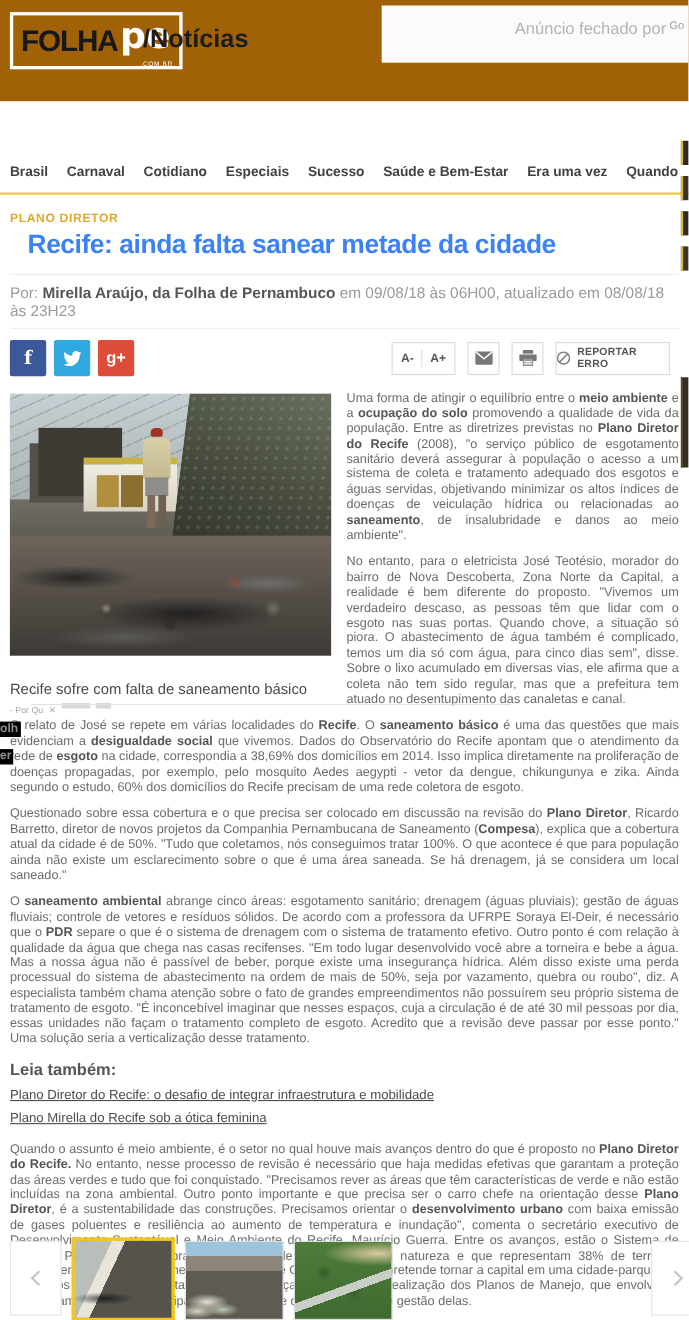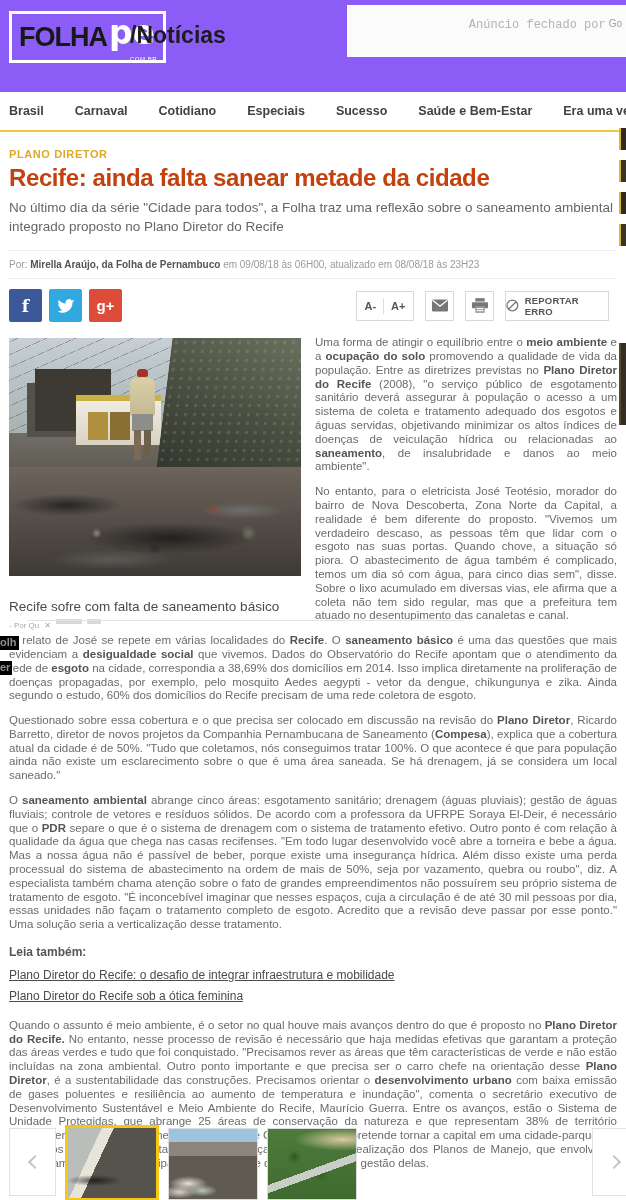--- a/index.html
+++ b/index.html
@@ -4,54 +4,54 @@
 <style>
   html,body{margin:0;padding:0;}
   body{
     width:626px;height:1200px;position:relative;overflow:hidden;
     background:#fff;font-family:"Liberation Sans","DejaVu Sans",sans-serif;
     -webkit-font-smoothing:antialiased;
   }
   *{box-sizing:border-box;}
 
   
-  .header{position:relative;height:92px;background:#8b5cf6;}
+  .header{position:relative;height:92px;background:#a16207;}
   .logo{position:absolute;left:9px;top:11px;display:flex;align-items:center;
         border:3px solid #fff;height:52px;padding:0 8px 0 7px;cursor:pointer;}
   .logo-folha{font-size:27px;font-weight:900;letter-spacing:-1px;color:#181818;line-height:1;}
   .logo-pe{font-size:33px;font-weight:700;color:#fff;line-height:0.8;margin-left:2px;margin-top:-8px;
            font-family:"DejaVu Sans",sans-serif;}
   .logo-combr{position:absolute;right:6px;bottom:-2px;font-size:6px;color:#fff;letter-spacing:.5px;}
   .section-name{position:absolute;left:130px;top:22px;font-size:23px;font-weight:700;color:#1c1c1c;}
   .header-ad{position:absolute;right:0;top:5px;width:279px;height:52px;background:#fbfbfb;
              display:flex;align-items:flex-start;justify-content:flex-end;padding:13px 4px 0 0;cursor:pointer;}
-  .header-ad .ad-txt{font-size:12px;color:#b3b3b3;font-family:Liberation Mono, monospace;}
+  .header-ad .ad-txt{font-size:15px;color:#b3b3b3;}
   .header-ad .ad-go{font-size:10px;color:#9aa0a6;font-weight:500;margin-left:3px;}
 
   
   .nav{height:40px;border-bottom:2px solid #F1C63B;display:flex;align-items:center;
-       padding:0 9px;gap:31px;background:#fff;}
+       padding:0 9px;gap:17px;background:#fff;margin-top:45px;}
   .nav-item{font-size:12.5px;font-weight:700;color:#424242;white-space:nowrap;cursor:pointer;}
 
   
   .edge-strip{position:absolute;right:0;top:128px;width:7px;z-index:5;}
   .edge-block{width:7px;background:#2e2a20;border-left:2px solid #d8b92f;}
   .eb1{height:22px;}
   .eb2{height:22px;margin-top:10px;background:#3a3328;}
   .eb3{height:22px;margin-top:10px;}
   .eb4{height:22px;margin-top:10px;background:#3a3328;}
   .eb5{height:82px;margin-top:97px;background:#332d24;border-left:2px solid #55482c;}
 
   
   .main{padding:0 9px;}
   .category{margin-top:16px;font-size:11px;font-weight:700;letter-spacing:.6px;color:#DFA826;}
-  .title{margin:5px 0 8px;font-size:24px;font-weight:700;letter-spacing:-.4px;color:#c2410c;line-height:1.1;}
+  .title{margin:5px 16px 8px;font-size:24px;font-weight:700;letter-spacing:-.4px;color:#3b82f6;line-height:1.1;}
   .subtitle{font-size:13.5px;color:#666;line-height:1.4;max-width:612px;}
   .byline{margin-top:13px;border-top:1px solid #ededed;border-bottom:1px solid #ededed;
-          padding:8px 0;font-size:10px;color:#9a9a9a;}
+          padding:8px 0;font-size:14px;color:#9a9a9a;}
   .byline b{color:#555;}
 
   
   .share-row{display:flex;align-items:center;margin:10px 0 14px;}
   .sbtn{width:33px;height:33px;border-radius:2px;margin-right:7px;display:flex;
         align-items:center;justify-content:center;cursor:pointer;}
   .sbtn.fb{background:#3B5998;}
   .sbtn.tw{background:#2FA9E0;}
   .sbtn.gp{background:#DD4B39;}
   .sbtn .glyph{color:#fff;font-weight:700;font-size:17px;font-family:"DejaVu Serif",serif;}
@@ -114,21 +114,21 @@
          font-size:8px;color:#a8a8a8;overflow:hidden;}
   .adbar .dash{width:26px;height:5px;background:#d8d8d8;border-radius:1px;}
   .adbar .dash.short{width:14px;}
   .glitch-line{position:absolute;left:19px;top:284px;width:436px;height:1px;background:#e2e2e2;}
   .glitch-frag{position:absolute;left:-9px;font-weight:700;color:#8f8f8f;font-size:11px;background:#000000;padding-right:2px;}
   .gf1{top:300px;} .gf2{top:325px;}
   .para{margin:0 0 11px;}
 
   
   .read-also{margin:14px 0 12px;text-align:left;}
-  .read-also-label{font-size:12px;font-weight:700;color:#555;margin-bottom:5px;}
+  .read-also-label{font-size:15px;font-weight:700;color:#555;margin-bottom:5px;}
   .read-link{display:block;font-size:12px;font-weight:400;color:#4c4c4c;text-decoration:underline;
              line-height:1.75;cursor:pointer;}
 
   
   .gallery{position:absolute;left:9px;top:1128px;width:617px;display:flex;align-items:flex-start;}
   .g-arrow{width:47px;height:68px;border:1px solid #e2e2e2;background:#fff;display:flex;
            align-items:center;justify-content:center;cursor:pointer;flex:0 0 auto;}
   .chev{width:10px;height:10px;border-left:2px solid #c4c4c4;border-bottom:2px solid #c4c4c4;}
   .chev.left{transform:rotate(45deg);margin-left:4px;}
   .chev.right{transform:rotate(225deg);margin-right:4px;}
@@ -183,21 +183,20 @@
   <div class="edge-block eb1"></div>
   <div class="edge-block eb2"></div>
   <div class="edge-block eb3"></div>
   <div class="edge-block eb4"></div>
   <div class="edge-block eb5"></div>
 </div>
 
 <div class="main">
   <div class="category">PLANO DIRETOR</div>
   <h1 class="title">Recife: ainda falta sanear metade da cidade</h1>
-  <div class="subtitle">No último dia da série "Cidade para todos", a Folha traz uma reflexão sobre o saneamento ambiental integrado proposto no Plano Diretor do Recife</div>
 
   <div class="byline">
     <span>Por: </span><b>Mirella Araújo, da Folha de Pernambuco</b><span> em 09/08/18 às 06H00, atualizado em 08/08/18 às 23H23</span>
   </div>
 
   <div class="share-row">
     <div class="sbtn fb">
       <span class="glyph">f</span>
     </div>
     <div class="sbtn tw">
@@ -275,21 +274,21 @@
         <p class="para"><span>Uma forma de atingir o equilíbrio entre o </span><strong>meio ambiente</strong><span> e a </span><strong>ocupação do solo</strong><span> promovendo a qualidade de vida da população. Entre as diretrizes previstas no </span><strong>Plano Diretor do Recife</strong><span> (2008), "o serviço público de esgotamento sanitário deverá assegurar à população o acesso a um sistema de coleta e tratamento adequado dos esgotos e águas servidas, objetivando minimizar os altos índices de doenças de veiculação hídrica ou relacionadas ao </span><strong>saneamento</strong><span>, de insalubridade e danos ao meio ambiente".</span></p>
         <p class="para"><span>No entanto, para o eletricista José Teotésio, morador do bairro de Nova Descoberta, Zona Norte da Capital, a realidade é bem diferente do proposto. "Vivemos um verdadeiro descaso, as pessoas têm que lidar com o esgoto nas suas portas. Quando chove, a situação só piora. O abastecimento de água também é complicado, temos um dia só com água, para cinco dias sem", disse. Sobre o lixo acumulado em diversas vias, ele afirma que a coleta não tem sido regular, mas que a prefeitura tem atuado no desentupimento das canaletas e canal.</span></p>
         <p class="para"><span>O relato de José se repete em várias localidades do </span><strong>Recife</strong><span>. O </span><strong>saneamento básico</strong><span> é uma das questões que mais evidenciam a </span><strong>desigualdade social</strong><span> que vivemos. Dados do Observatório do Recife apontam que o atendimento da rede de </span><strong>esgoto</strong><span> na cidade, correspondia a 38,69% dos domicílios em 2014. Isso implica diretamente na proliferação de doenças propagadas, por exemplo, pelo mosquito Aedes aegypti - vetor da dengue, chikungunya e zika. Ainda segundo o estudo, 60% dos domicílios do Recife precisam de uma rede coletora de esgoto.</span></p>
         <p class="para"><span>Questionado sobre essa cobertura e o que precisa ser colocado em discussão na revisão do </span><strong>Plano Diretor</strong><span>, Ricardo Barretto, diretor de novos projetos da Companhia Pernambucana de Saneamento (</span><strong>Compesa</strong><span>), explica que a cobertura atual da cidade é de 50%. "Tudo que coletamos, nós conseguimos tratar 100%. O que acontece é que para população ainda não existe um esclarecimento sobre o que é uma área saneada. Se há drenagem, já se considera um local saneado."</span></p>
         <p class="para"><span>O </span><strong>saneamento ambiental</strong><span> abrange cinco áreas: esgotamento sanitário; drenagem (águas pluviais); gestão de águas fluviais; controle de vetores e resíduos sólidos. De acordo com a professora da UFRPE Soraya El-Deir, é necessário que o </span><strong>PDR</strong><span> separe o que é o sistema de drenagem com o sistema de tratamento efetivo. Outro ponto é com relação à qualidade da água que chega nas casas recifenses. "Em todo lugar desenvolvido você abre a torneira e bebe a água. Mas a nossa água não é passível de beber, porque existe uma insegurança hídrica. Além disso existe uma perda processual do sistema de abastecimento na ordem de mais de 50%, seja por vazamento, quebra ou roubo", diz. A especialista também chama atenção sobre o fato de grandes empreendimentos não possuírem seu próprio sistema de tratamento de esgoto. "É inconcebível imaginar que nesses espaços, cuja a circulação é de até 30 mil pessoas por dia, essas unidades não façam o tratamento completo de esgoto. Acredito que a revisão deve passar por esse ponto." Uma solução seria a verticalização desse tratamento.</span></p>
       </div>
 
     <div class="read-also">
       <div class="read-also-label">Leia também:</div>
       <a class="read-link">Plano Diretor do Recife: o desafio de integrar infraestrutura e mobilidade</a>
-      <a class="read-link">Plano Diretor do Recife sob a ótica feminina</a>
+      <a class="read-link">Plano Mirella do Recife sob a ótica feminina</a>
     </div>
 
     <div>
         <p class="para"><span>Quando o assunto é meio ambiente, é o setor no qual houve mais avanços dentro do que é proposto no </span><strong>Plano Diretor do Recife.</strong><span> No entanto, nesse processo de revisão é necessário que haja medidas efetivas que garantam a proteção das áreas verdes e tudo que foi conquistado. "Precisamos rever as áreas que têm características de verde e não estão incluídas na zona ambiental. Outro ponto importante e que precisa ser o carro chefe na orientação desse </span><strong>Plano Diretor</strong><span>, é a sustentabilidade das construções. Precisamos orientar o </span><strong>desenvolvimento urbano</strong><span> com baixa emissão de gases poluentes e resiliência ao aumento de temperatura e inundação", comenta o secretário executivo de Desenvolvimento Sustentável e Meio Ambiente do Recife, Maurício Guerra. Entre os avanços, estão o Sistema de Unidade Protegidas, que abrange 25 áreas de conservação da natureza e que representam 38% de território maciçamente verde; a implementação do Parque Capibaribe - que pretende tornar a capital em uma cidade-parque até 2037 -, os Planos de enfrentamento às Mudanças Climáticas, a realização dos Planos de Manejo, que envolve os estudos ambientais das principais áreas verdes e definição de uso e gestão delas.</span></p>
       </div>
   </div>
 </div>
 
 <div class="gallery">
   <div class="g-arrow">

